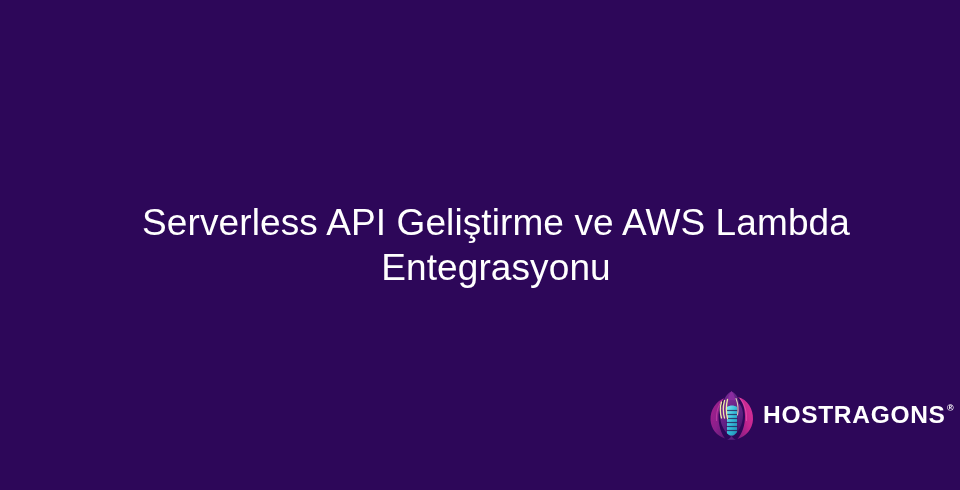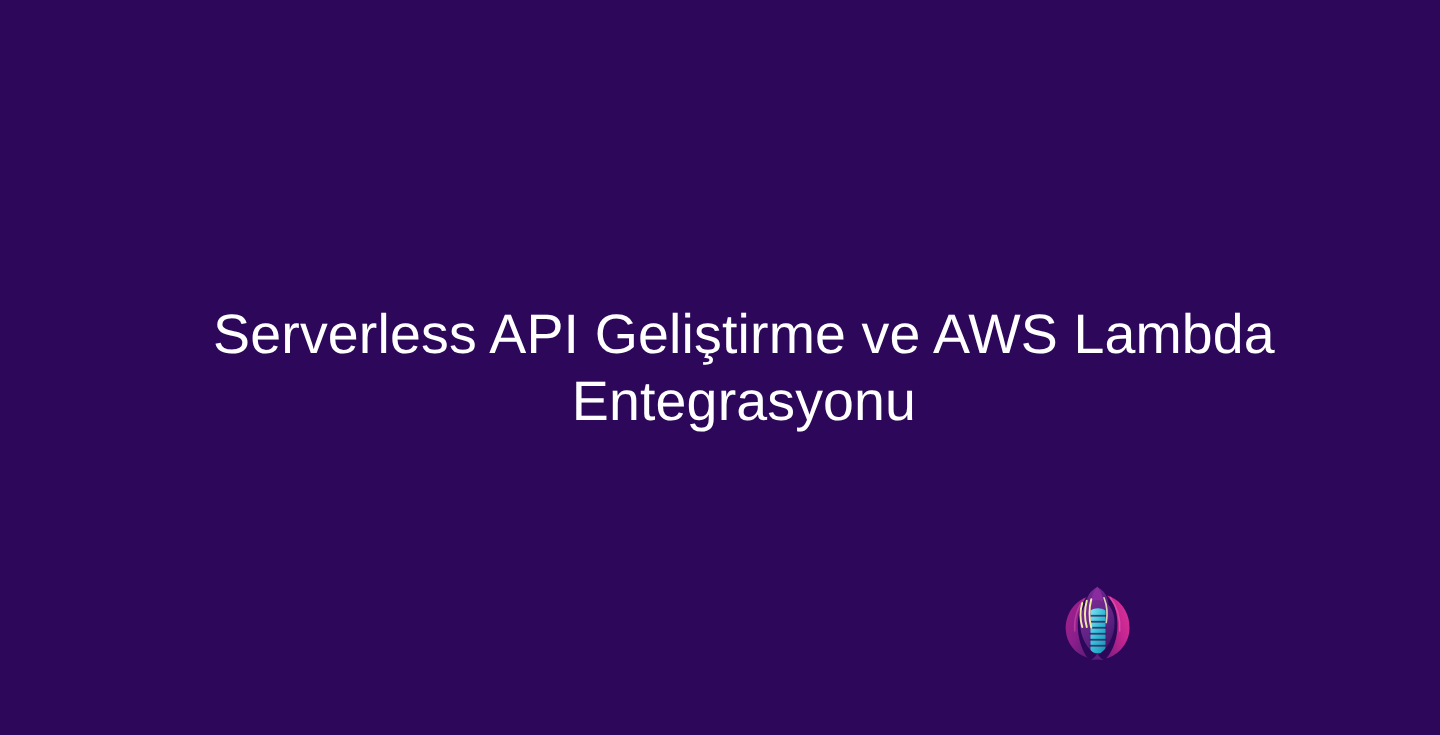--- a/index.html
+++ b/index.html
@@ -160,16 +160,20 @@
         <path d="M33 21 C30 32 30 45 33 56"></path>
         <path d="M39 19 C36 31 36 45 39 57"></path>
       </g>
       <g stroke="#f3eec0" stroke-width="2.2" stroke-linecap="round" fill="none" opacity="0.85">
         <path d="M56 17 C60 27 61 39 59 50"></path>
       </g>
 
       <path d="M47 92 C44 96 41 99 38 100 C44 99 50 99 56 100 C53 99 50 96 47 92 Z" fill="#5a2080"></path>
     </svg>
 
+    <div id="logo-wordmark">
+      <span id="logo-wordmark-text">HOSTRAGONS</span>
+      <span id="logo-registered">®</span>
+    </div>
 
   </div>
 
 </div>
 
 </body></html>

